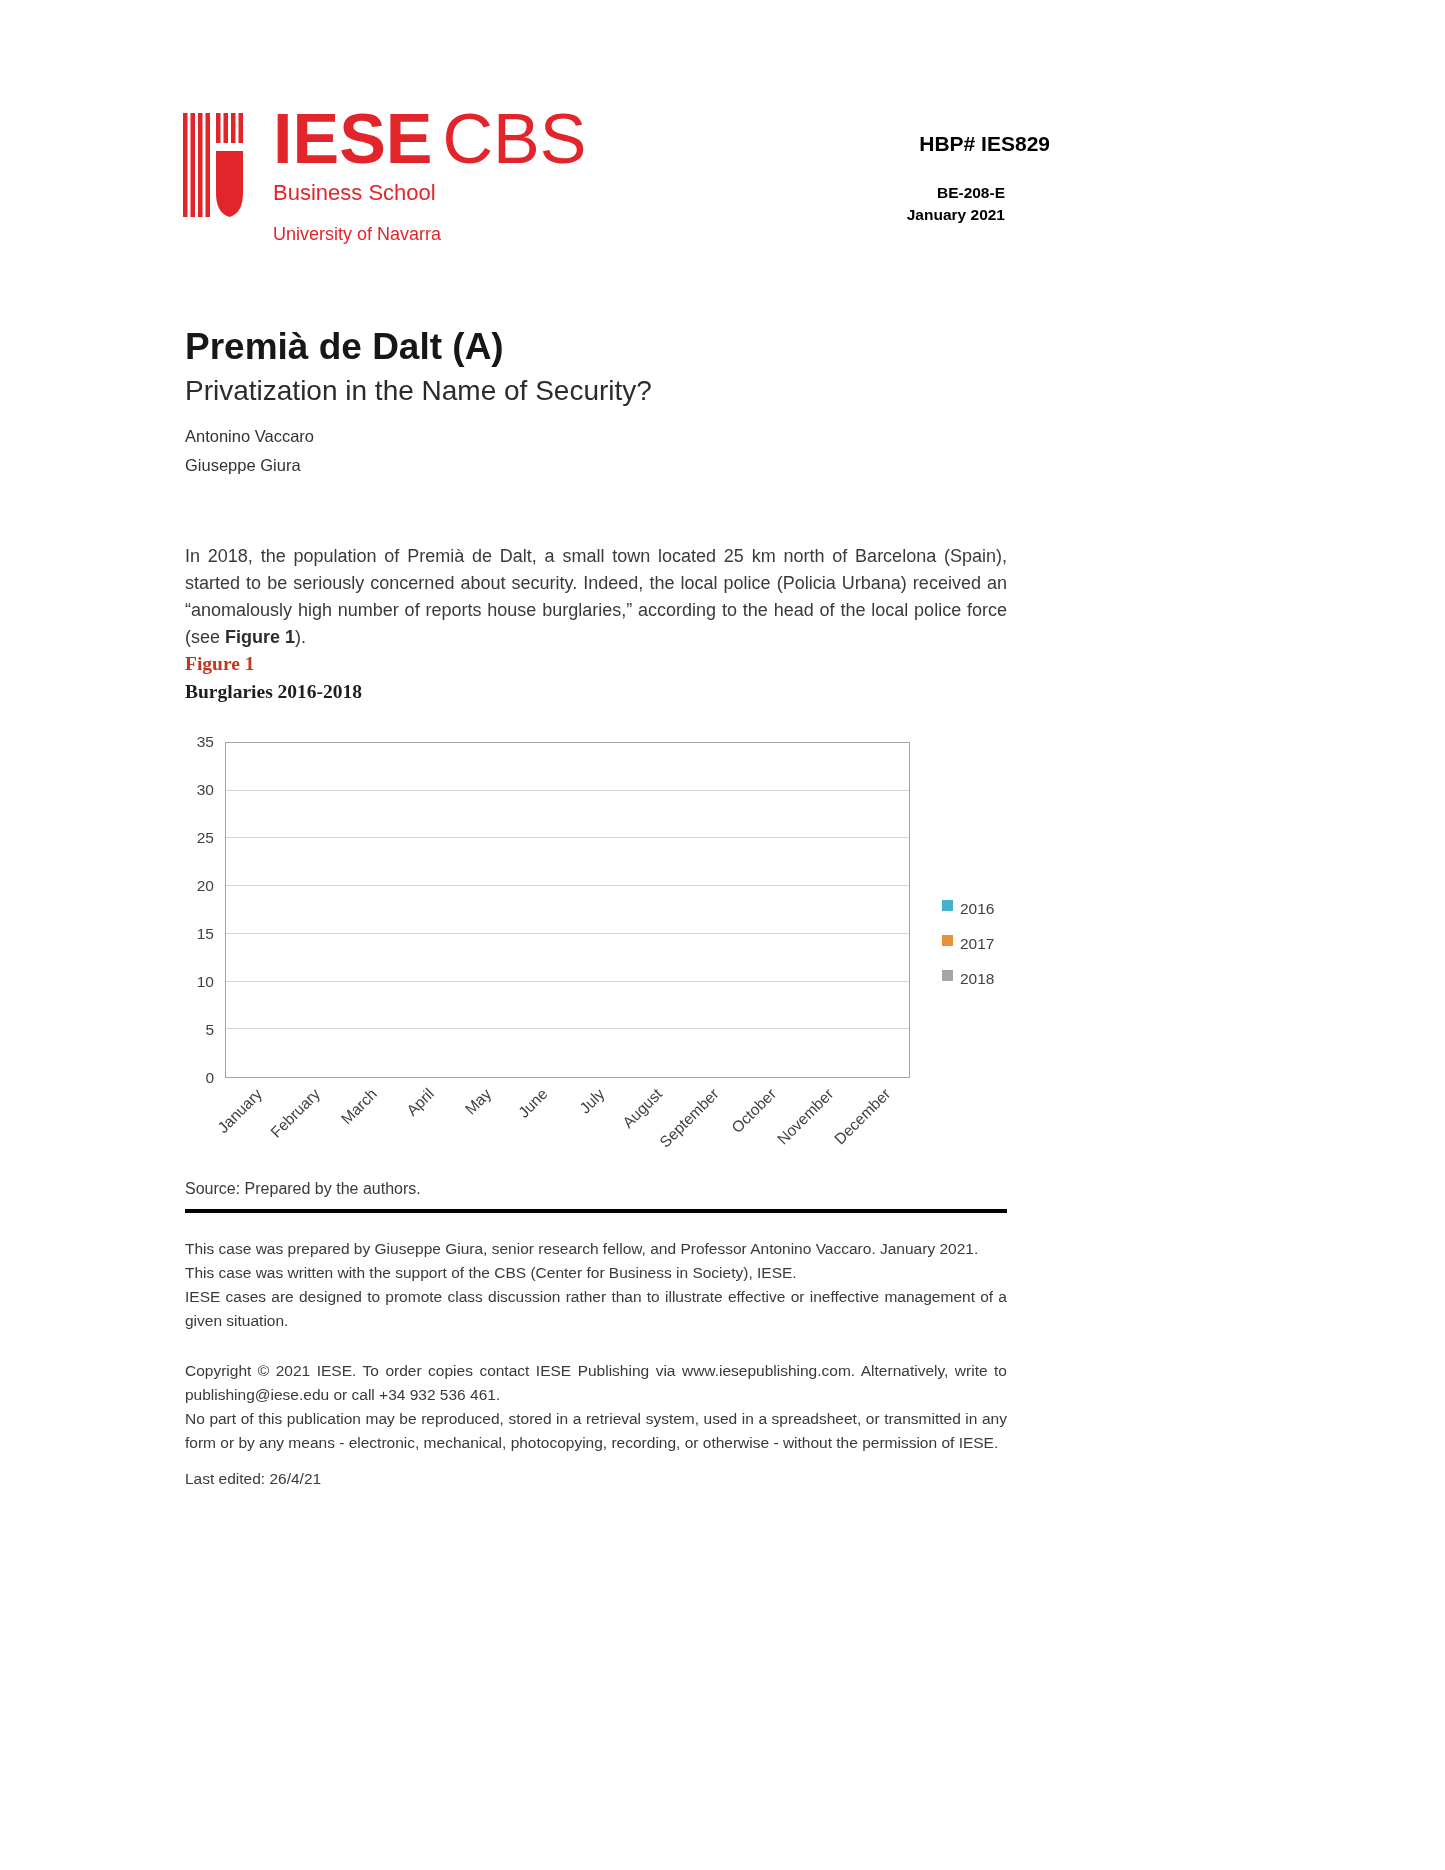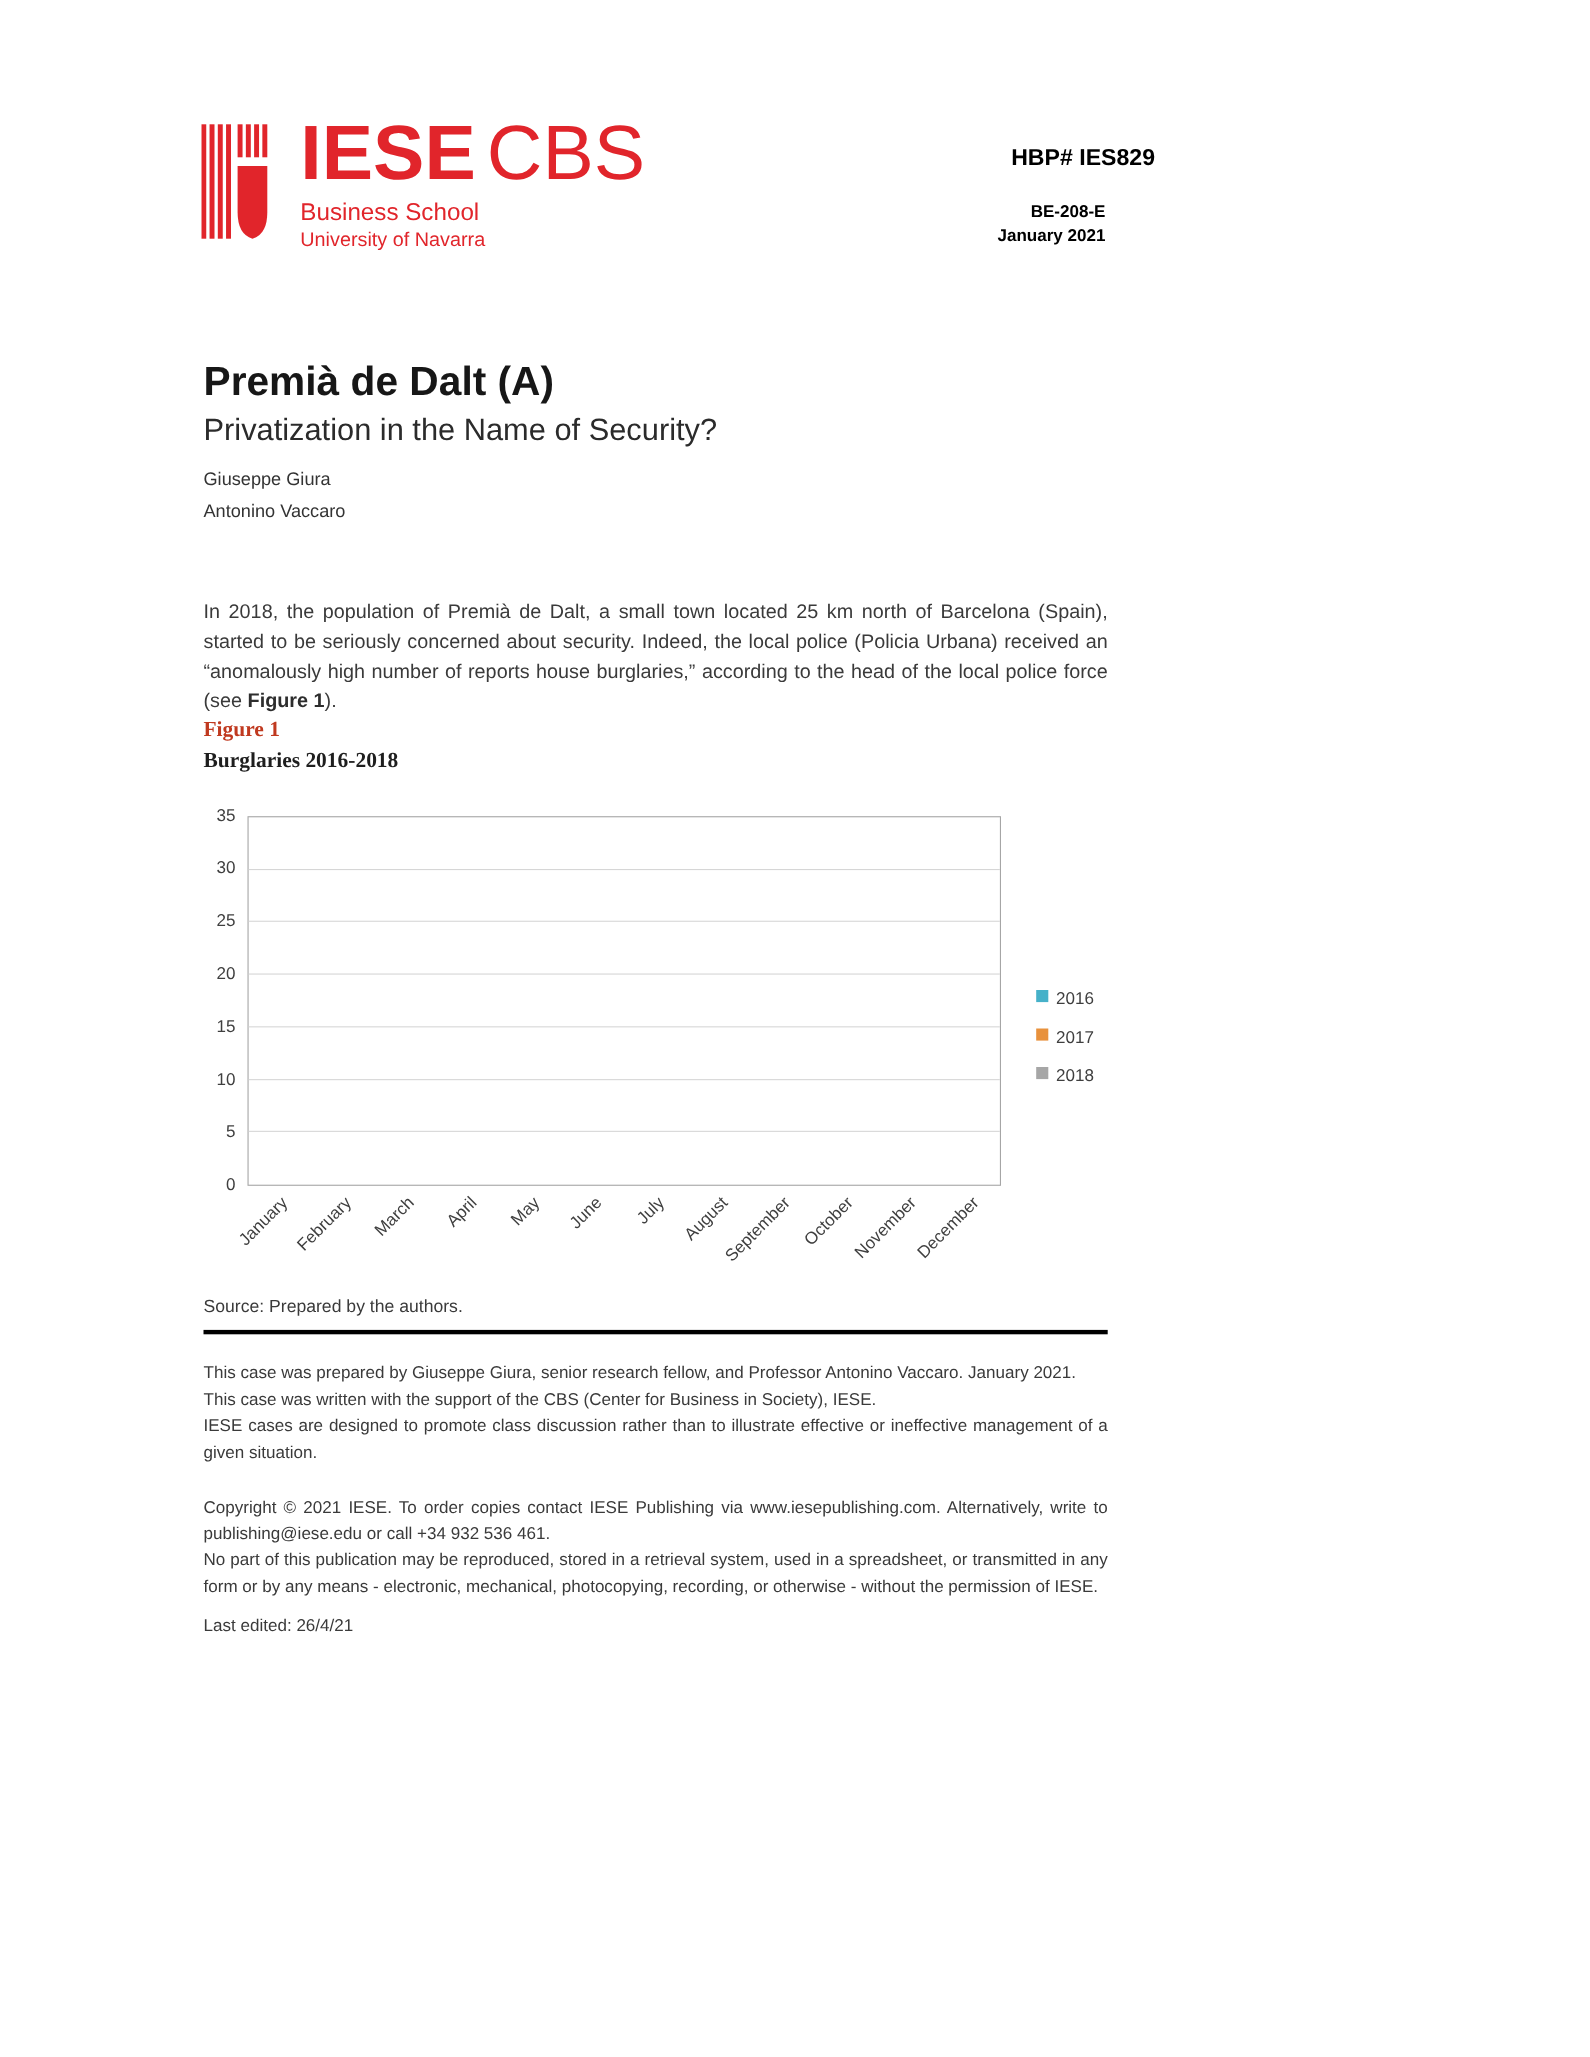--- a/index.html
+++ b/index.html
@@ -7,21 +7,21 @@
   html, body { background:#ffffff; }
   body { font-family:"Liberation Sans", sans-serif; color:#3a3a3a; }
   .page { position:relative; width:1445px; height:1870px; background:#ffffff; overflow:hidden; }
 
   
   .logo { position:absolute; left:183px; top:106px; display:flex; gap:28px; }
   .logo-icon { width:62px; height:118px; flex:none; }
   .logo-text .brand { font-size:70px; line-height:0.95; font-weight:700; color:#E1252B; white-space:nowrap; }
   .brand .brand-cbs { font-weight:400; margin-left:10px; }
   .logo-sub1 { margin-top:7px; font-size:22px; color:#E1252B; }
-  .logo-sub2 { margin-top:2px; font-size:18px; color:#E1252B; }
+  .logo-sub2 { margin-top:18px; font-size:18px; color:#E1252B; }
 
   .header-right { position:absolute; top:132px; right:395px; text-align:right; color:#000; }
   .hbp { font-size:21px; font-weight:700; }
   .doc-refs { margin-top:26px; margin-right:45px; font-size:15.5px; font-weight:700; line-height:22px; }
 
   
   .title-block { position:absolute; left:185px; top:326px; width:822px; }
   .title { font-size:37px; font-weight:700; color:#171717; font-family:"Liberation Sans", sans-serif; }
   .subtitle { margin-top:7px; font-size:28px; color:#2b2b2b; }
   .authors { margin-top:20px; font-size:16.5px; color:#333333; }
@@ -97,22 +97,22 @@
     <div class="doc-refs">
       <div>BE-208-E</div>
       <div>January 2021</div>
     </div>
   </div>
 
   <div class="title-block">
     <h1 class="title">Premià de Dalt (A)</h1>
     <div class="subtitle">Privatization in the Name of Security?</div>
     <div class="authors">
+      <div>Antonino Vaccaro</div>
       <div>Giuseppe Giura</div>
-      <div>Antonino Vaccaro</div>
     </div>
   </div>
 
   <p class="intro"><span>In 2018, the population of Premià de Dalt, a small town located 25 km north of Barcelona (Spain), started to be seriously concerned about security. Indeed, the local police (Policia Urbana) received an “anomalously high number of reports house burglaries,” according to the head of the local police force (see </span><b>Figure 1</b><span>).</span></p>
 
   <div class="fig-label">Figure 1</div>
   <div class="fig-caption">Burglaries 2016-2018</div>
 
   <div class="chart">
     <div class="chart-body">

